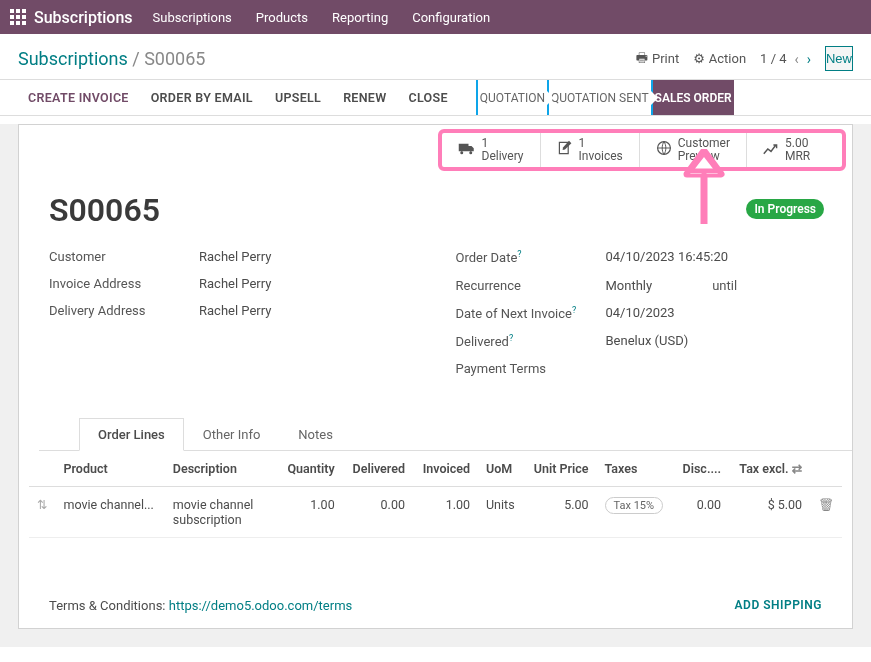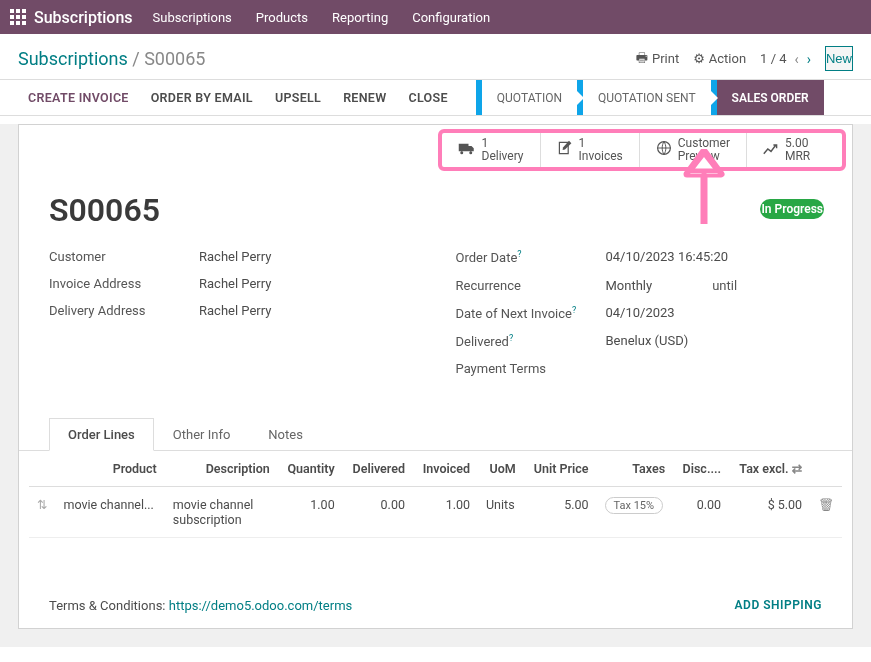--- a/index.html
+++ b/index.html
@@ -23,59 +23,59 @@
   .chev { color: #888; cursor: pointer; font-size: 14px; }
   .new-btn { border: 1px solid #017E84; color: #017E84; background: #f5f5f5; padding: 4px 0; font-size: 13px; }
   
   
   .action-row { display: flex; align-items: stretch; justify-content: flex-start; border-top: 1px solid #ddd; border-bottom: 1px solid #ddd; background: #fff; }
   .action-left { display: flex; gap: 22px; padding: 10px 28px; }
   .action-left span { font-weight: 600; font-size: 12.5px; letter-spacing: 0.3px; cursor: pointer; }
   .act-primary { color: #714B67; }
   .act-sec { color: #4c4c4c; }
   .status-steps { display: flex; align-items: stretch; }
-  .step { padding: 10px 15px; font-size: 12px; color: #666; position: relative; border-left: 6px solid #0ea5e9; display: flex; align-items: center; }
+  .step { padding: 10px 2px; font-size: 12px; color: #666; position: relative; border-left: 2px solid #0ea5e9; display: flex; align-items: center; }
   .step::after { content: ""; position: absolute; right: -7px; top: 50%; transform: translateY(-50%); width: 0; height: 0; border-top: 7px solid transparent; border-bottom: 7px solid transparent; border-left: 7px solid #fff; z-index: 2; }
   .step.active { background: #714B67; color: #fff; font-weight: 600; }
   .step.active::after { display: none; }
   
   
   .sheet-wrapper { background: #f0f0f0; padding: 0 18px 18px; }
   .sheet { background: #fff; border: 1px solid #d2d2d2; margin-top: 8px; }
   
   
   .stat-row-outer { display: flex; justify-content: flex-end; }
   .stat-row { display: flex; border: 4px solid #ff7eb9; border-radius: 6px; margin: 4px 6px 0 0; }
   .stat-btn { display: flex; align-items: center; gap: 6px; padding: 4px 16px; border-right: 1px solid #ddd; cursor: pointer; font-size: 12px; color: #555; min-width: 95px; }
   .stat-btn:last-child { border-right: none; }
   .stat-btn .ico { font-size: 16px; color: #666; }
   .stat-text { display: flex; flex-direction: column; line-height: 1.1; }
   
   .sheet-body { padding: 20px 30px 10px; position: relative; }
-  .badge { background: #28a745; color: #fff; font-size: 12px; font-weight: 600; padding: 3px 1px; border-radius: 10px; position: absolute; right: 28px; top: 28px; margin-left: 45px; }
+  .badge { background: #28a745; color: #fff; font-size: 12px; font-weight: 600; padding: 3px 8px; border-radius: 10px; position: absolute; right: 28px; top: 28px; margin-left: 45px; }
   
   .title { font-size: 32px; font-weight: 600; color: #3a3a3a; margin-bottom: 20px; }
   
   .form-grid { display: flex; gap: 40px; }
   .col { flex: 1; }
   .field { display: flex; margin-bottom: 12px; font-size: 13px; }
   .field label { width: 150px; color: #555; }
   .field .val { color: #4c4c4c; }
   .link { color: #017E84; }
   .sup { font-size: 9px; color: #017E84; vertical-align: super; cursor: help; }
   .until { margin-left: 60px; color: #555; }
   
   
-  .tabs { display: flex; border-bottom: 1px solid #ddd; margin-top: 20px; padding: 0 30px; }
+  .tabs { display: flex; border-bottom: 1px solid #ddd; margin-top: 20px; padding: 0 40px; margin-left: 20px; }
   .tab { padding: 8px 18px; font-size: 13px; color: #666; cursor: pointer; border: 1px solid transparent; border-bottom: none; background: #fff; }
   .tab.active { border: 1px solid #ddd; border-bottom: 1px solid #fff; margin-bottom: -1px; color: #4c4c4c; font-weight: 500; }
   
   
   .order-table { width: calc(100% - 20px); margin: 0 10px; border-collapse: collapse; font-size: 12.5px; }
-  .order-table th { text-align: right; font-weight: 600; padding: 10px 8px; border-bottom: 1px solid #ddd; color: #4c4c4c; }
+  .order-table th { text-align: left; font-weight: 600; padding: 10px 8px; border-bottom: 1px solid #ddd; color: #4c4c4c; }
   .order-table th.r, .order-table td.r { text-align: right; }
   .order-table td { padding: 10px 8px; vertical-align: top; border-bottom: 1px solid #eee; }
   .drag { color: #aaa; cursor: grab; }
   .tax-chip { border: 1px solid #ccc; border-radius: 10px; padding: 1px 8px; font-size: 11px; color: #666; }
   .trash { color: #888; cursor: pointer; }
   
   .add-links { display: flex; gap: 18px; padding: 10px 30px 30px; font-size: 13px; }
   .add-links span { color: #017E84; cursor: pointer; }
   
   .footer { display: flex; justify-content: space-between; align-items: flex-start; padding: 0 30px 10px; }

